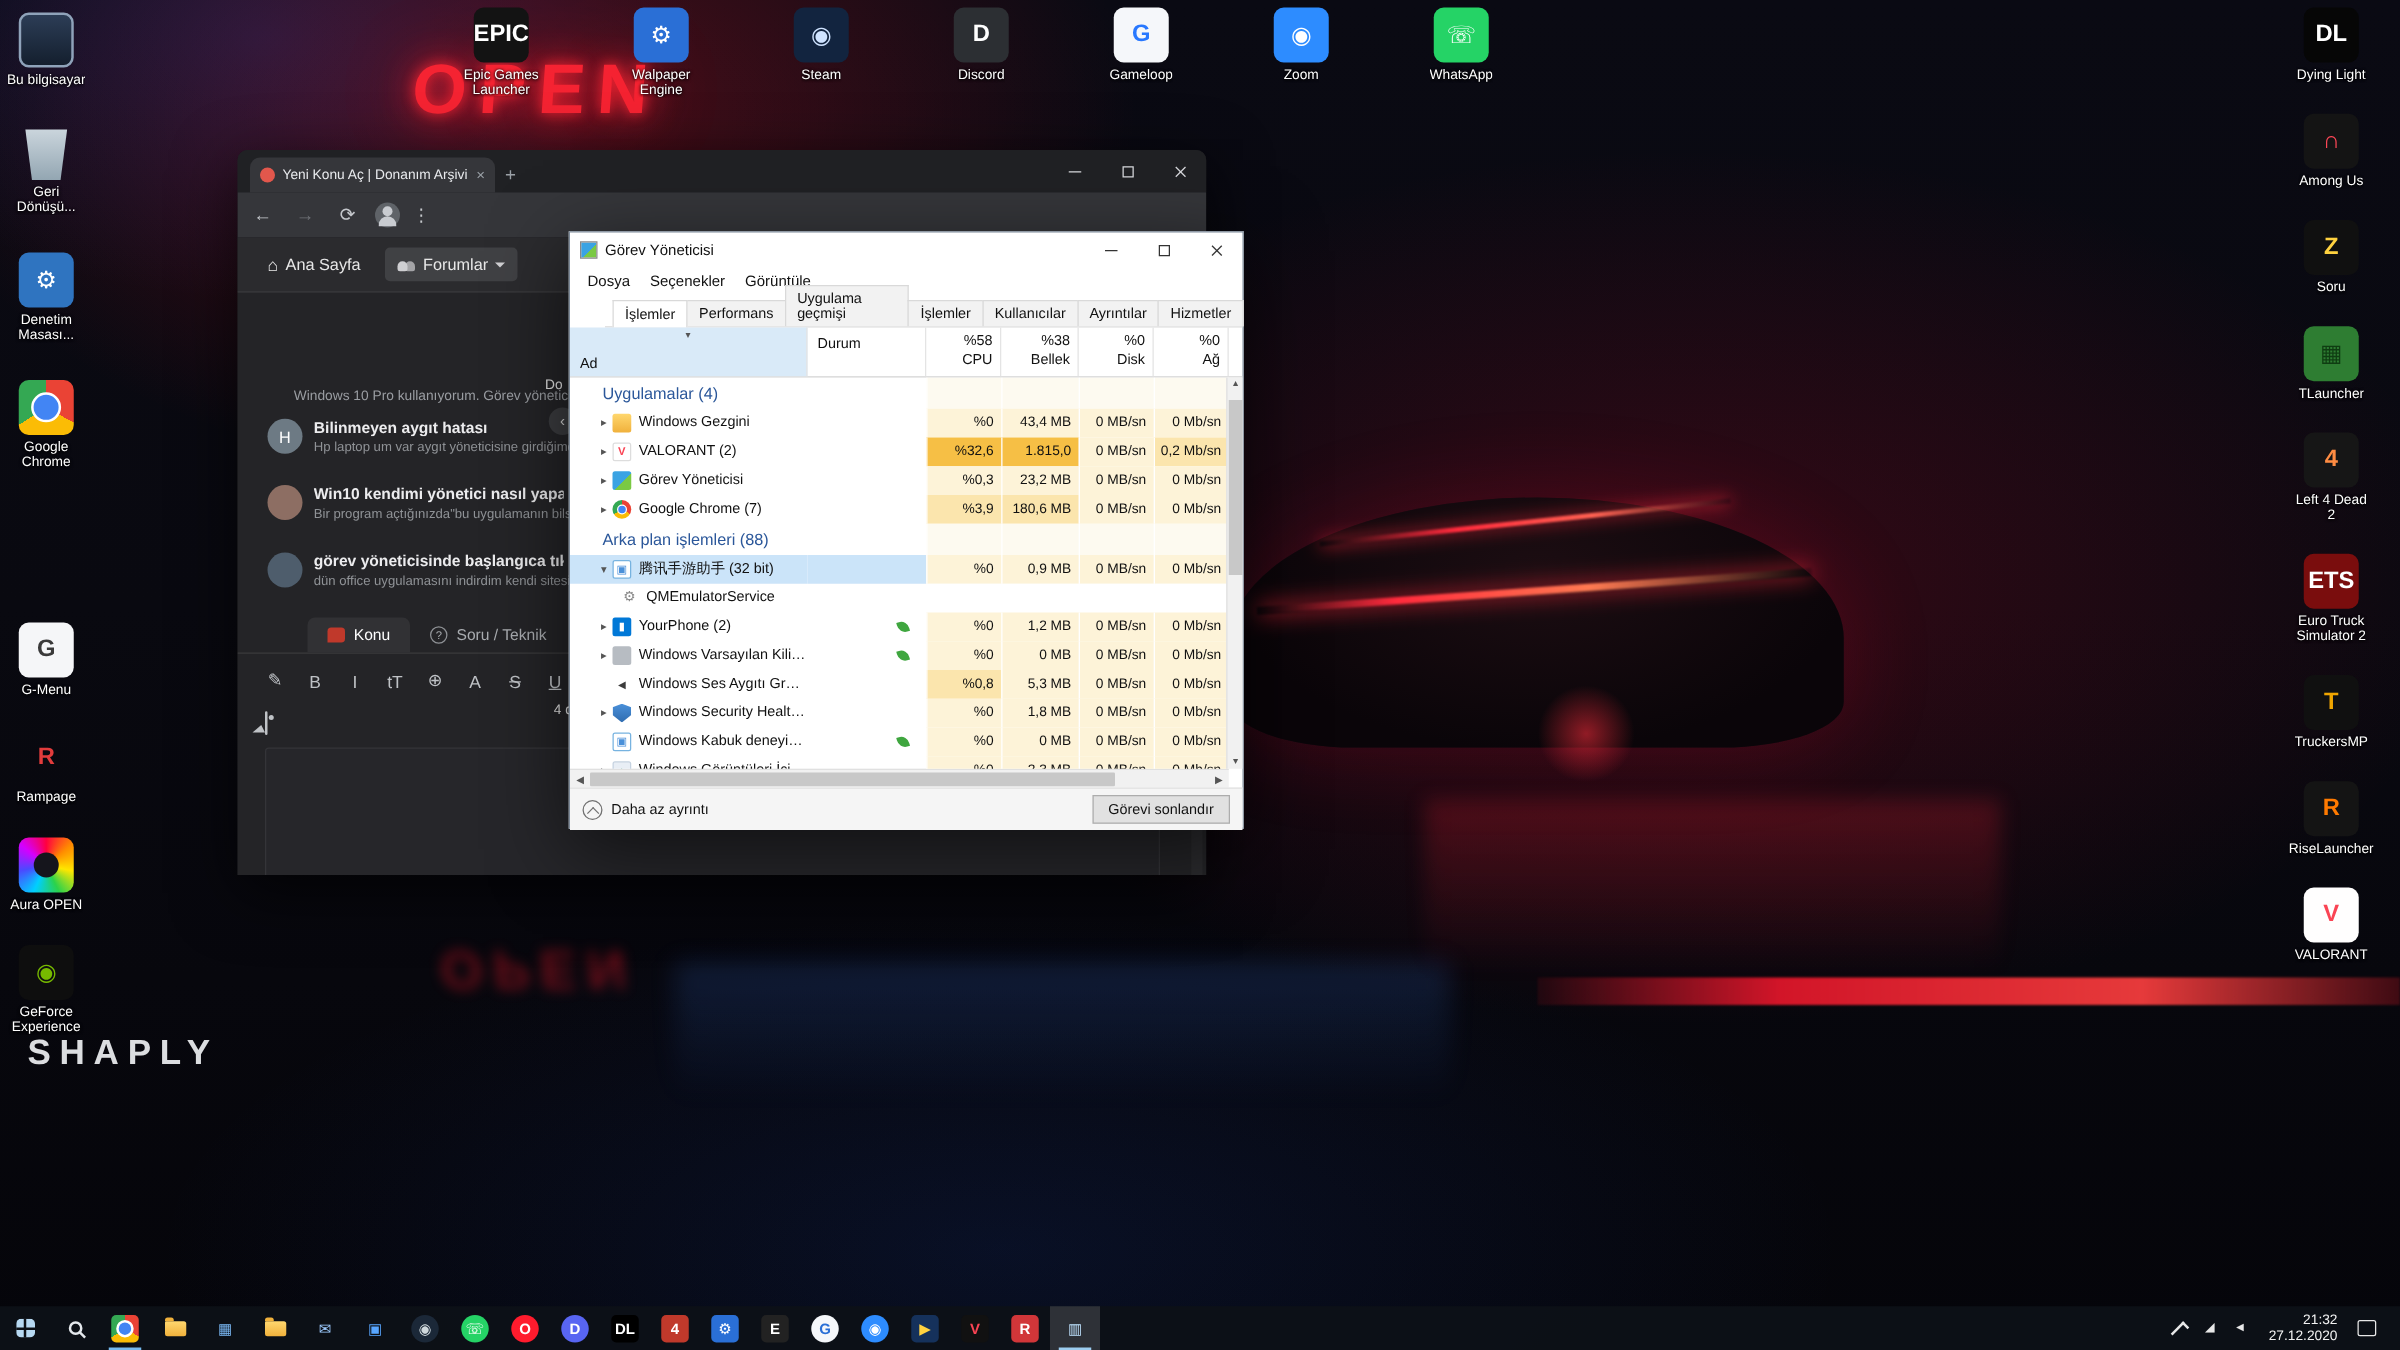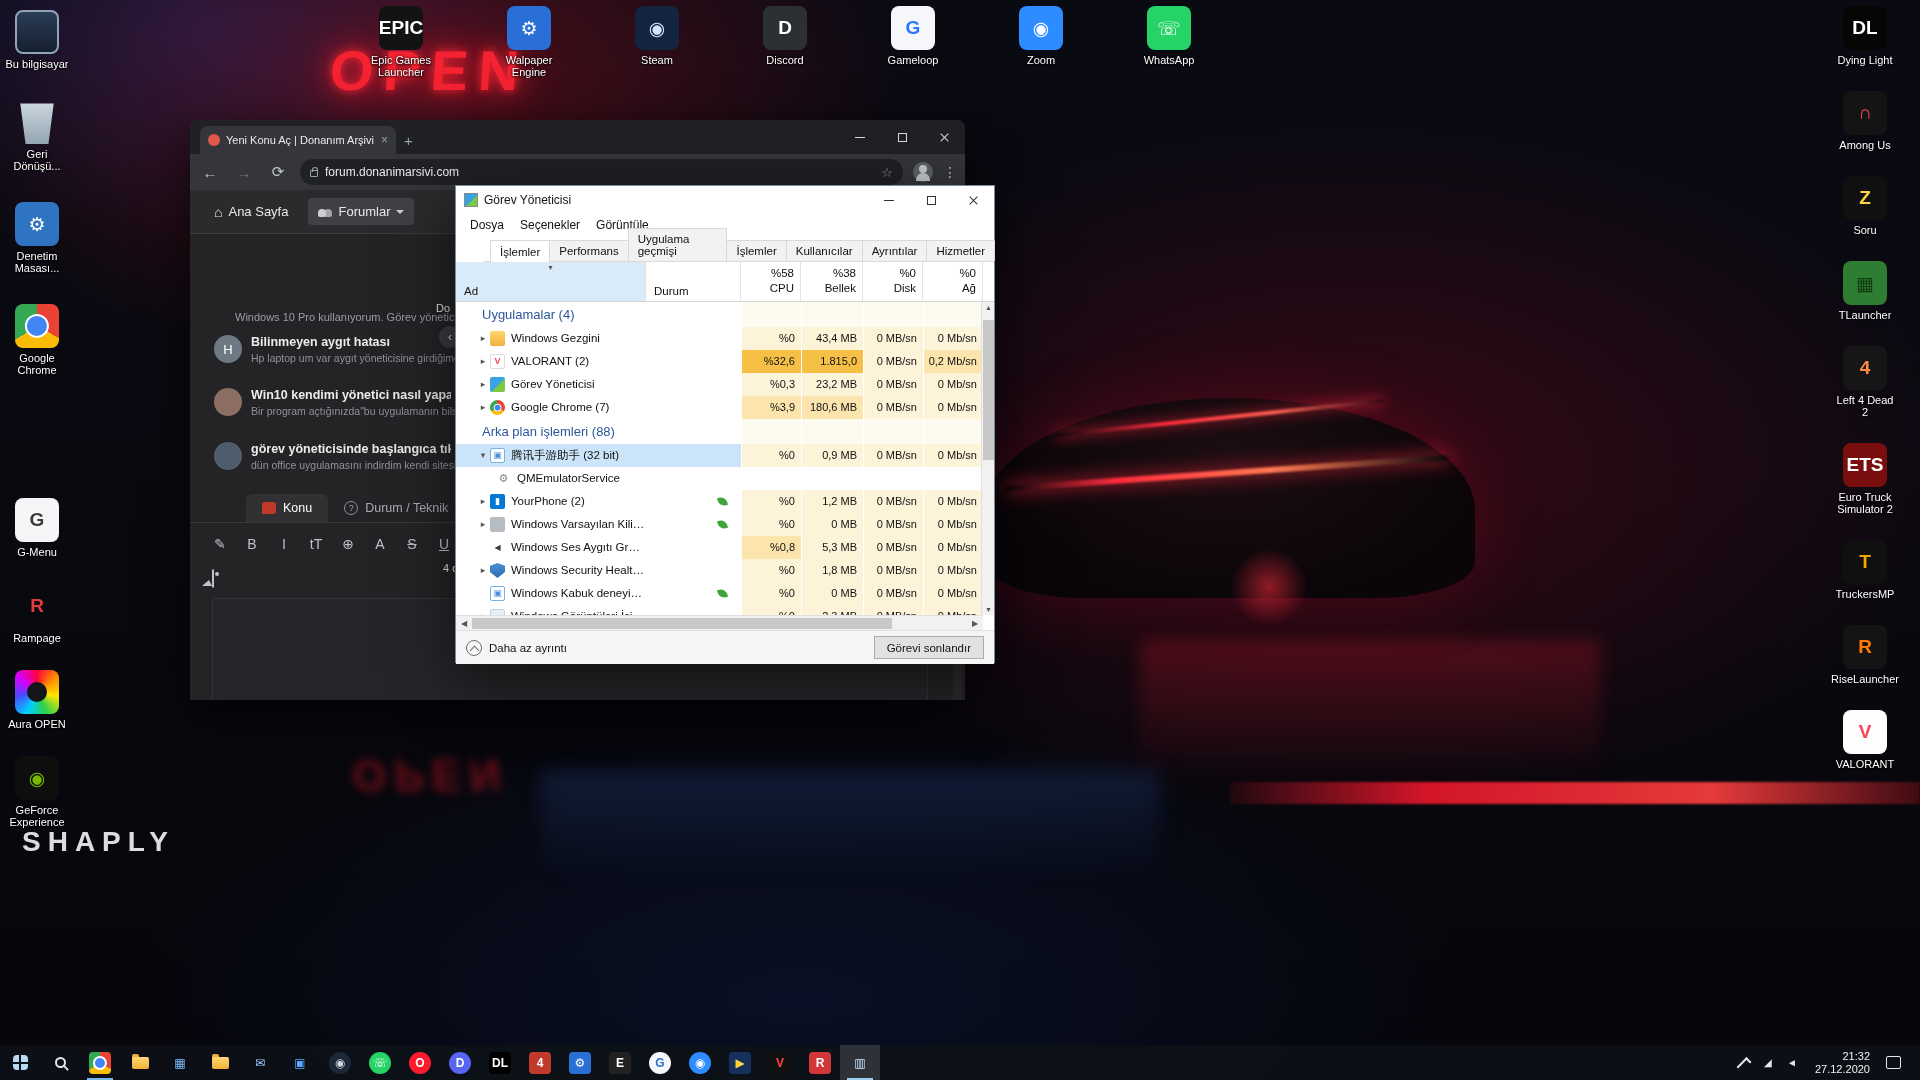--- a/index.html
+++ b/index.html
@@ -141,21 +141,21 @@
   .tm-menu { height:22px; display:flex; align-items:center; padding-left:6px; }
   .tm-menu .mi { padding:0 8px; font-size:12px; }
   .tm-tabs { height:26px; display:flex; align-items:flex-end; padding-left:6px; border-bottom:1px solid #d9d9d9;margin-left:28px; }
   .tm-tab { padding:4px 9px 4px; font-size:11.5px; border:1px solid #d9d9d9; border-bottom:none; background:#f2f2f2; margin-right:-1px; }
   .tm-tab.sel { background:#fff; position:relative; top:1px; padding-top:5px; }
   .tm-header { height:40px; display:flex; border-bottom:1px solid #d4d4d4; }
   .hc { border-right:1px solid #e4e4e4; position:relative; }
   .hc-name { width:190px; background:#d9eaf8; }
   .hc-name .sort { position:absolute; left:50%; top:1px; transform:translateX(-50%); font-size:8px; color:#555; }
   .hc-name .lab { position:absolute; left:8px; bottom:4px; }
-  .hc-status { width:95px; } .hc-status .lab { position:absolute; left:8px; bottom:4px; }
+  .hc-status { width:95px; } .hc-status .lab { position:absolute; left:8px; bottom:20px; }
   .hc-num { width:60px; text-align:right; padding:4px 6px 0 0; line-height:15px; }
   .hc-mem { width:62px;text-align:right; }
   .tm-rows { height:313px; overflow:hidden; }
   .trow { display:flex; height:23px; line-height:23px; }
   .trow.group { height:25px; line-height:25px; }
   .c-name { width:190px; display:flex; align-items:center; overflow:hidden; padding-left:20px; }
   .c-status { width:95px; display:flex; align-items:center; justify-content:flex-end; padding-right:14px; }
   .c-num { width:60px; text-align:right; padding-right:6px; font-size:11px; border-left:1px solid #fff; }
   .c-mem { width:62px; }
   .chev { width:14px; font-size:9px; color:#555; text-align:center; flex:none; }
@@ -383,25 +383,20 @@
           </div>
         <div class="wc">
             <span class="wc-close-g"></span>
           </div>
       </div>
     </div>
     <div class="btoolbar">
       <span class="nav-g">←</span>
       <span class="nav-g dim">→</span>
       <span class="nav-g">⟳</span>
-      <div class="omni">
-        <span class="lock"></span>
-        <span class="url">forum.donanimarsivi.com</span>
-        <span class="star">☆</span>
-      </div>
       <span class="avatar-btn"></span>
       <span class="kebab">⋮</span>
     </div>
     <div class="bcontent">
       <div class="forum-head">
         <div class="fh-item">
           <span class="home-g">⌂</span>
           <span>Ana Sayfa</span>
         </div>
         <div class="fh-item active">
@@ -440,21 +435,21 @@
           </div>
         </div>
 
       <div class="ed-tabs">
         <div class="ed-tab active">
           <span class="chat-g"></span>
           <span>Konu</span>
         </div>
         <div class="ed-tab">
           <span class="q-g">?</span>
-          <span>Durum / Teknik</span>
+          <span>Soru / Teknik</span>
         </div>
       </div>
 
       <div class="ed-toolbar">
 
           <span class="ed-ic">✎</span>
 
           <span class="ed-ic">B</span>
 
           <span class="ed-ic">I</span>

